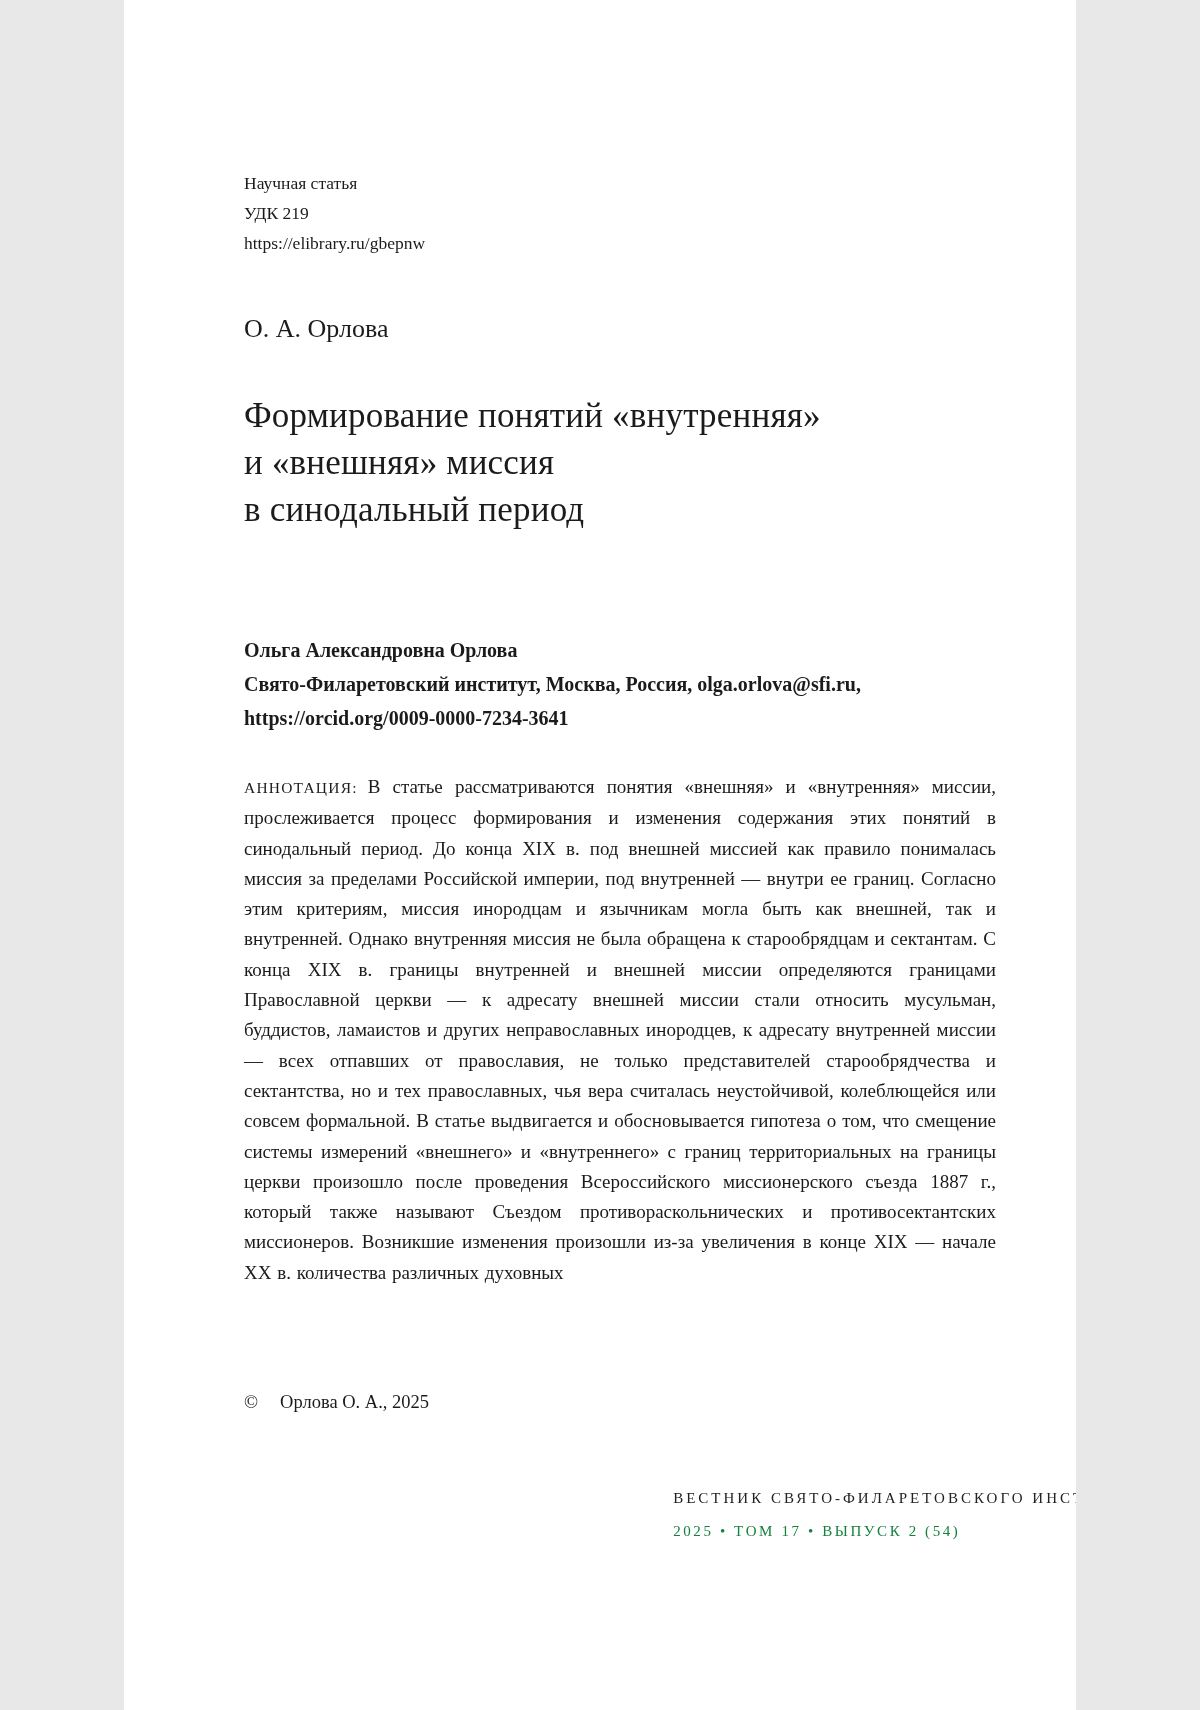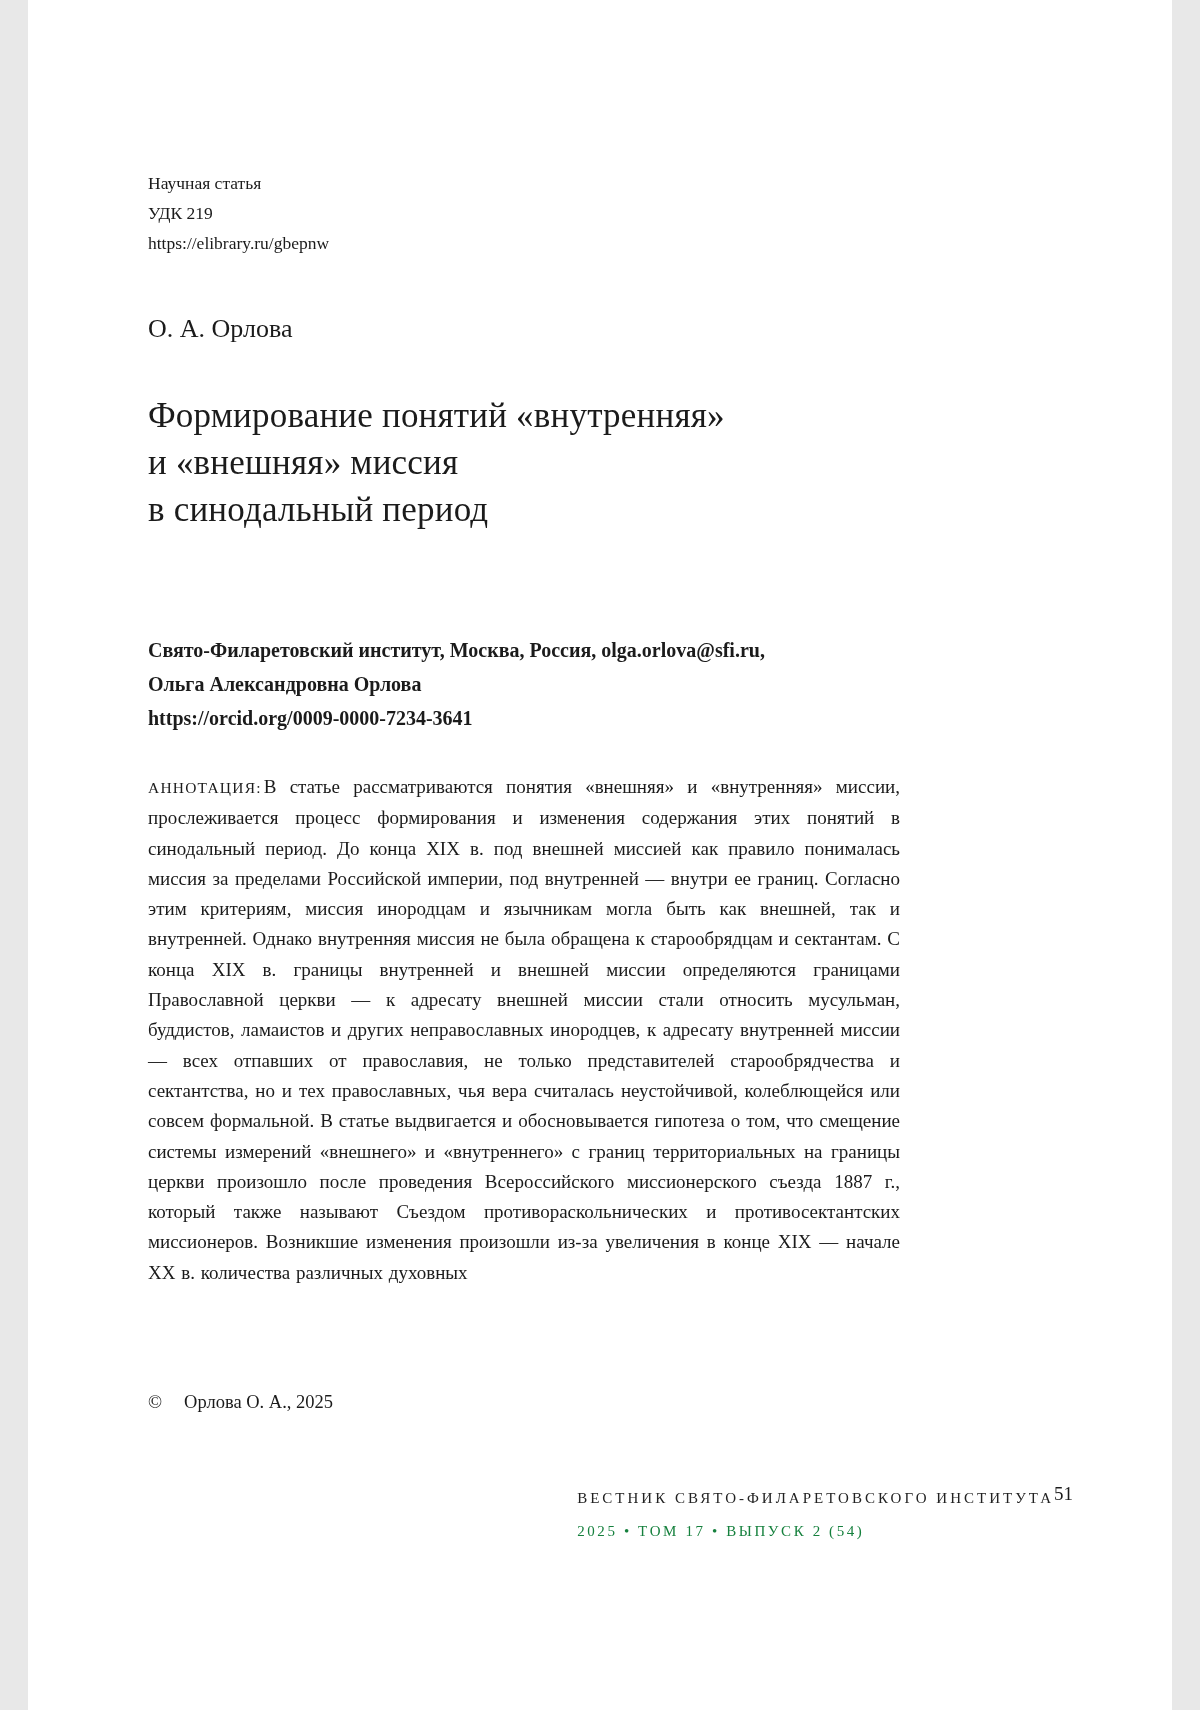--- a/index.html
+++ b/index.html
@@ -2,21 +2,21 @@
 <html lang="ru"><head>
 <meta charset="utf-8">
 <style>
   html, body {
     margin: 0;
     padding: 0;
     background: #e8e8e8;
   }
   .page {
     position: relative;
-    width: 1144px;
+    width: 952px;
     height: 1710px;
     margin: 0 auto;
     background: #ffffff;
     font-family: "Liberation Serif", "DejaVu Serif", serif;
     color: #1b1b1b;
     box-sizing: border-box;
     overflow: hidden;
   }
   .content {
     position: absolute;
@@ -51,21 +51,21 @@
     margin-top: 37px;
     width: 752px;
     font-size: 19px;
     line-height: 30.3px;
     text-align: justify;
     word-spacing: 1px;
   }
   .abstract-label {
     font-size: 15.5px;
     letter-spacing: 1.2px;
-    margin-right: 2px;
+    margin-right: 10px;
   }
   .copyright {
     position: absolute;
     left: 120px;
     top: 1392px;
     font-size: 18.5px;
     display: flex;
     gap: 22px;
   }
   .footer {
@@ -106,22 +106,22 @@
       <div>Научная статья</div>
       <div>УДК 219</div>
       <div>https://elibrary.ru/gbepnw</div>
     </div>
 
     <div class="author-heading">О. А. Орлова</div>
 
     <h1 class="article-title"><span>Формирование понятий «внутренняя»</span><br><span>и «внешняя» миссия</span><br><span>в синодальный период</span></h1>
 
     <div class="author-info">
+      <div>Ольга Александровна Орлова</div>
       <div>Свято-Филаретовский институт, Москва, Россия, olga.orlova@sfi.ru,</div>
-      <div>Ольга Александровна Орлова</div>
       <div>https://orcid.org/0009-0000-7234-3641</div>
     </div>
 
     <p class="abstract"><span class="abstract-label">АННОТАЦИЯ:</span><span>В статье рассматриваются понятия «внешняя» и «внутренняя» миссии, прослеживается процесс формирования и изменения содержания этих понятий в синодальный период. До конца XIX в. под внешней миссией как правило понималась миссия за пределами Российской империи, под внутренней — внутри ее границ. Согласно этим критериям, миссия инородцам и язычникам могла быть как внешней, так и внутренней. Однако внутренняя миссия не была обращена к старообрядцам и сектантам. С конца XIX в. границы внутренней и внешней миссии определяются границами Православной церкви — к адресату внешней миссии стали относить мусульман, буддистов, ламаистов и других неправославных инородцев, к адресату внутренней миссии — всех отпавших от православия, не только представителей старообрядчества и сектантства, но и тех православных, чья вера считалась неустойчивой, колеблющейся или совсем формальной. В статье выдвигается и обосновывается гипотеза о том, что смещение системы измерений «внешнего» и «внутреннего» с границ территориальных на границы церкви произошло после проведения Всероссийского миссионерского съезда 1887 г., который также называют Съездом противораскольнических и противосектантских миссионеров. Возникшие изменения произошли из-за увеличения в конце XIX — начале XX в. количества различных духовных</span></p>
 
   </div>
 
   <div class="copyright">
     <span>©</span>
     <span>Орлова О. А., 2025</span>

